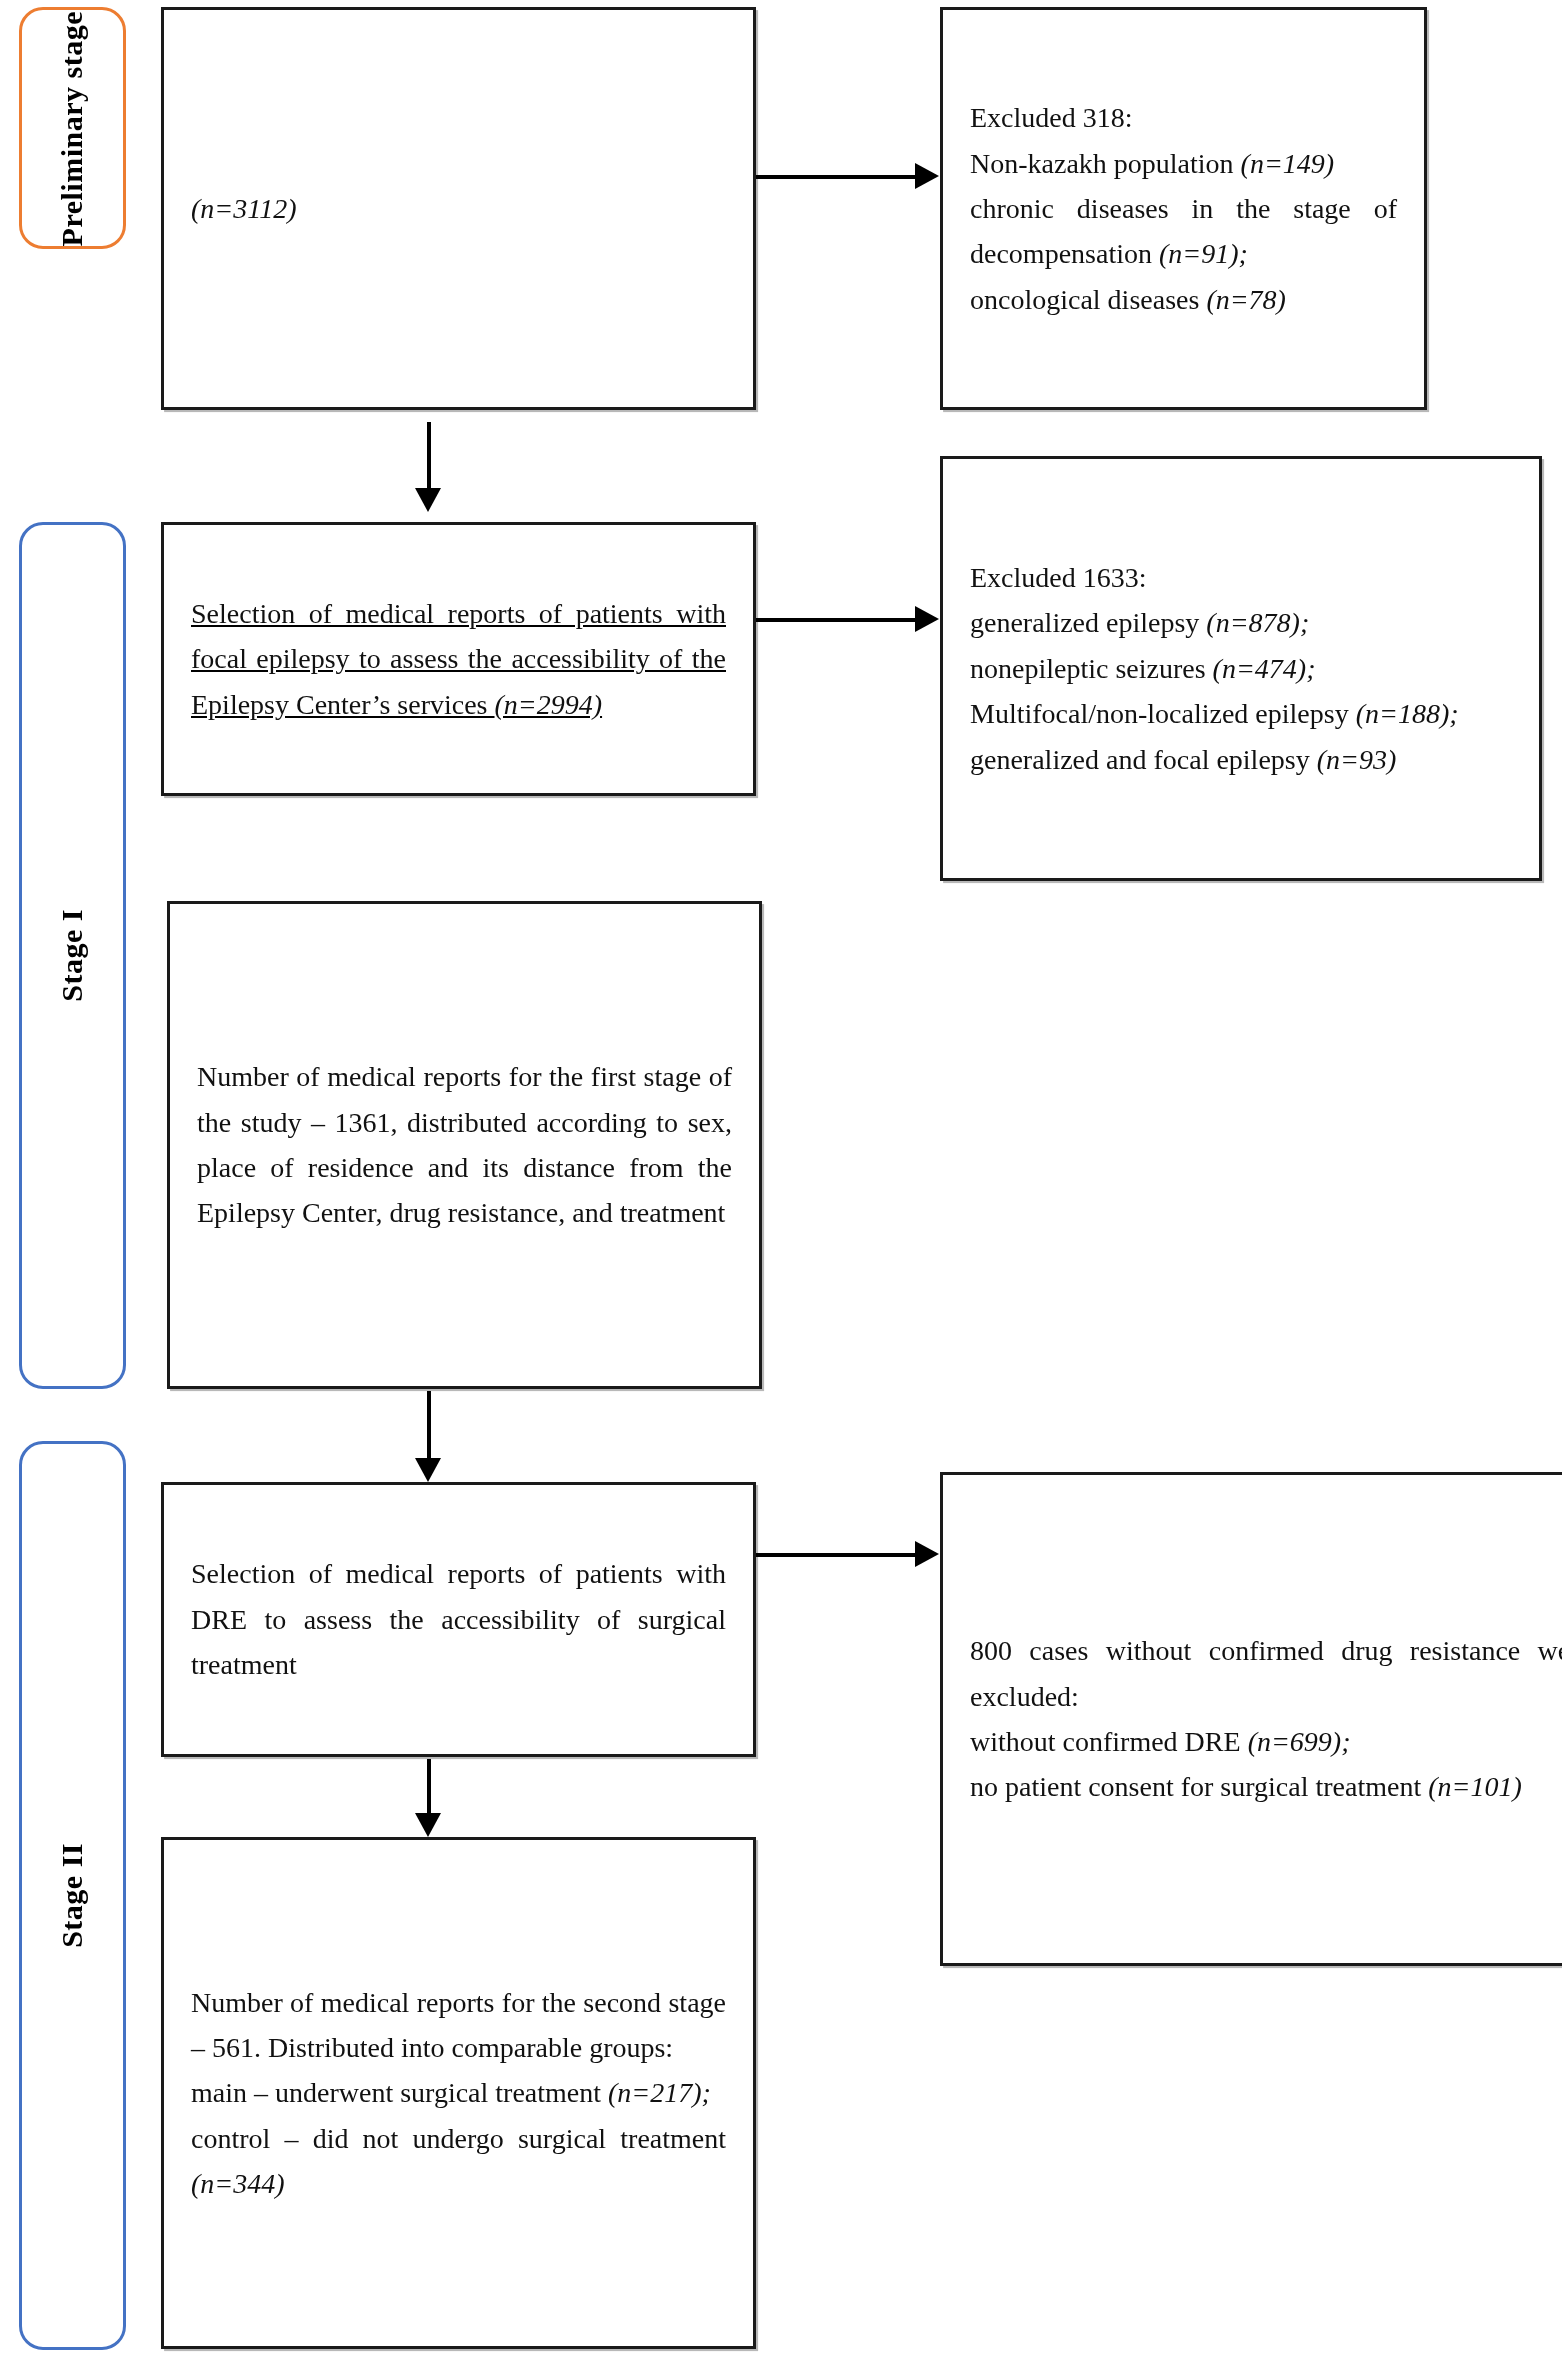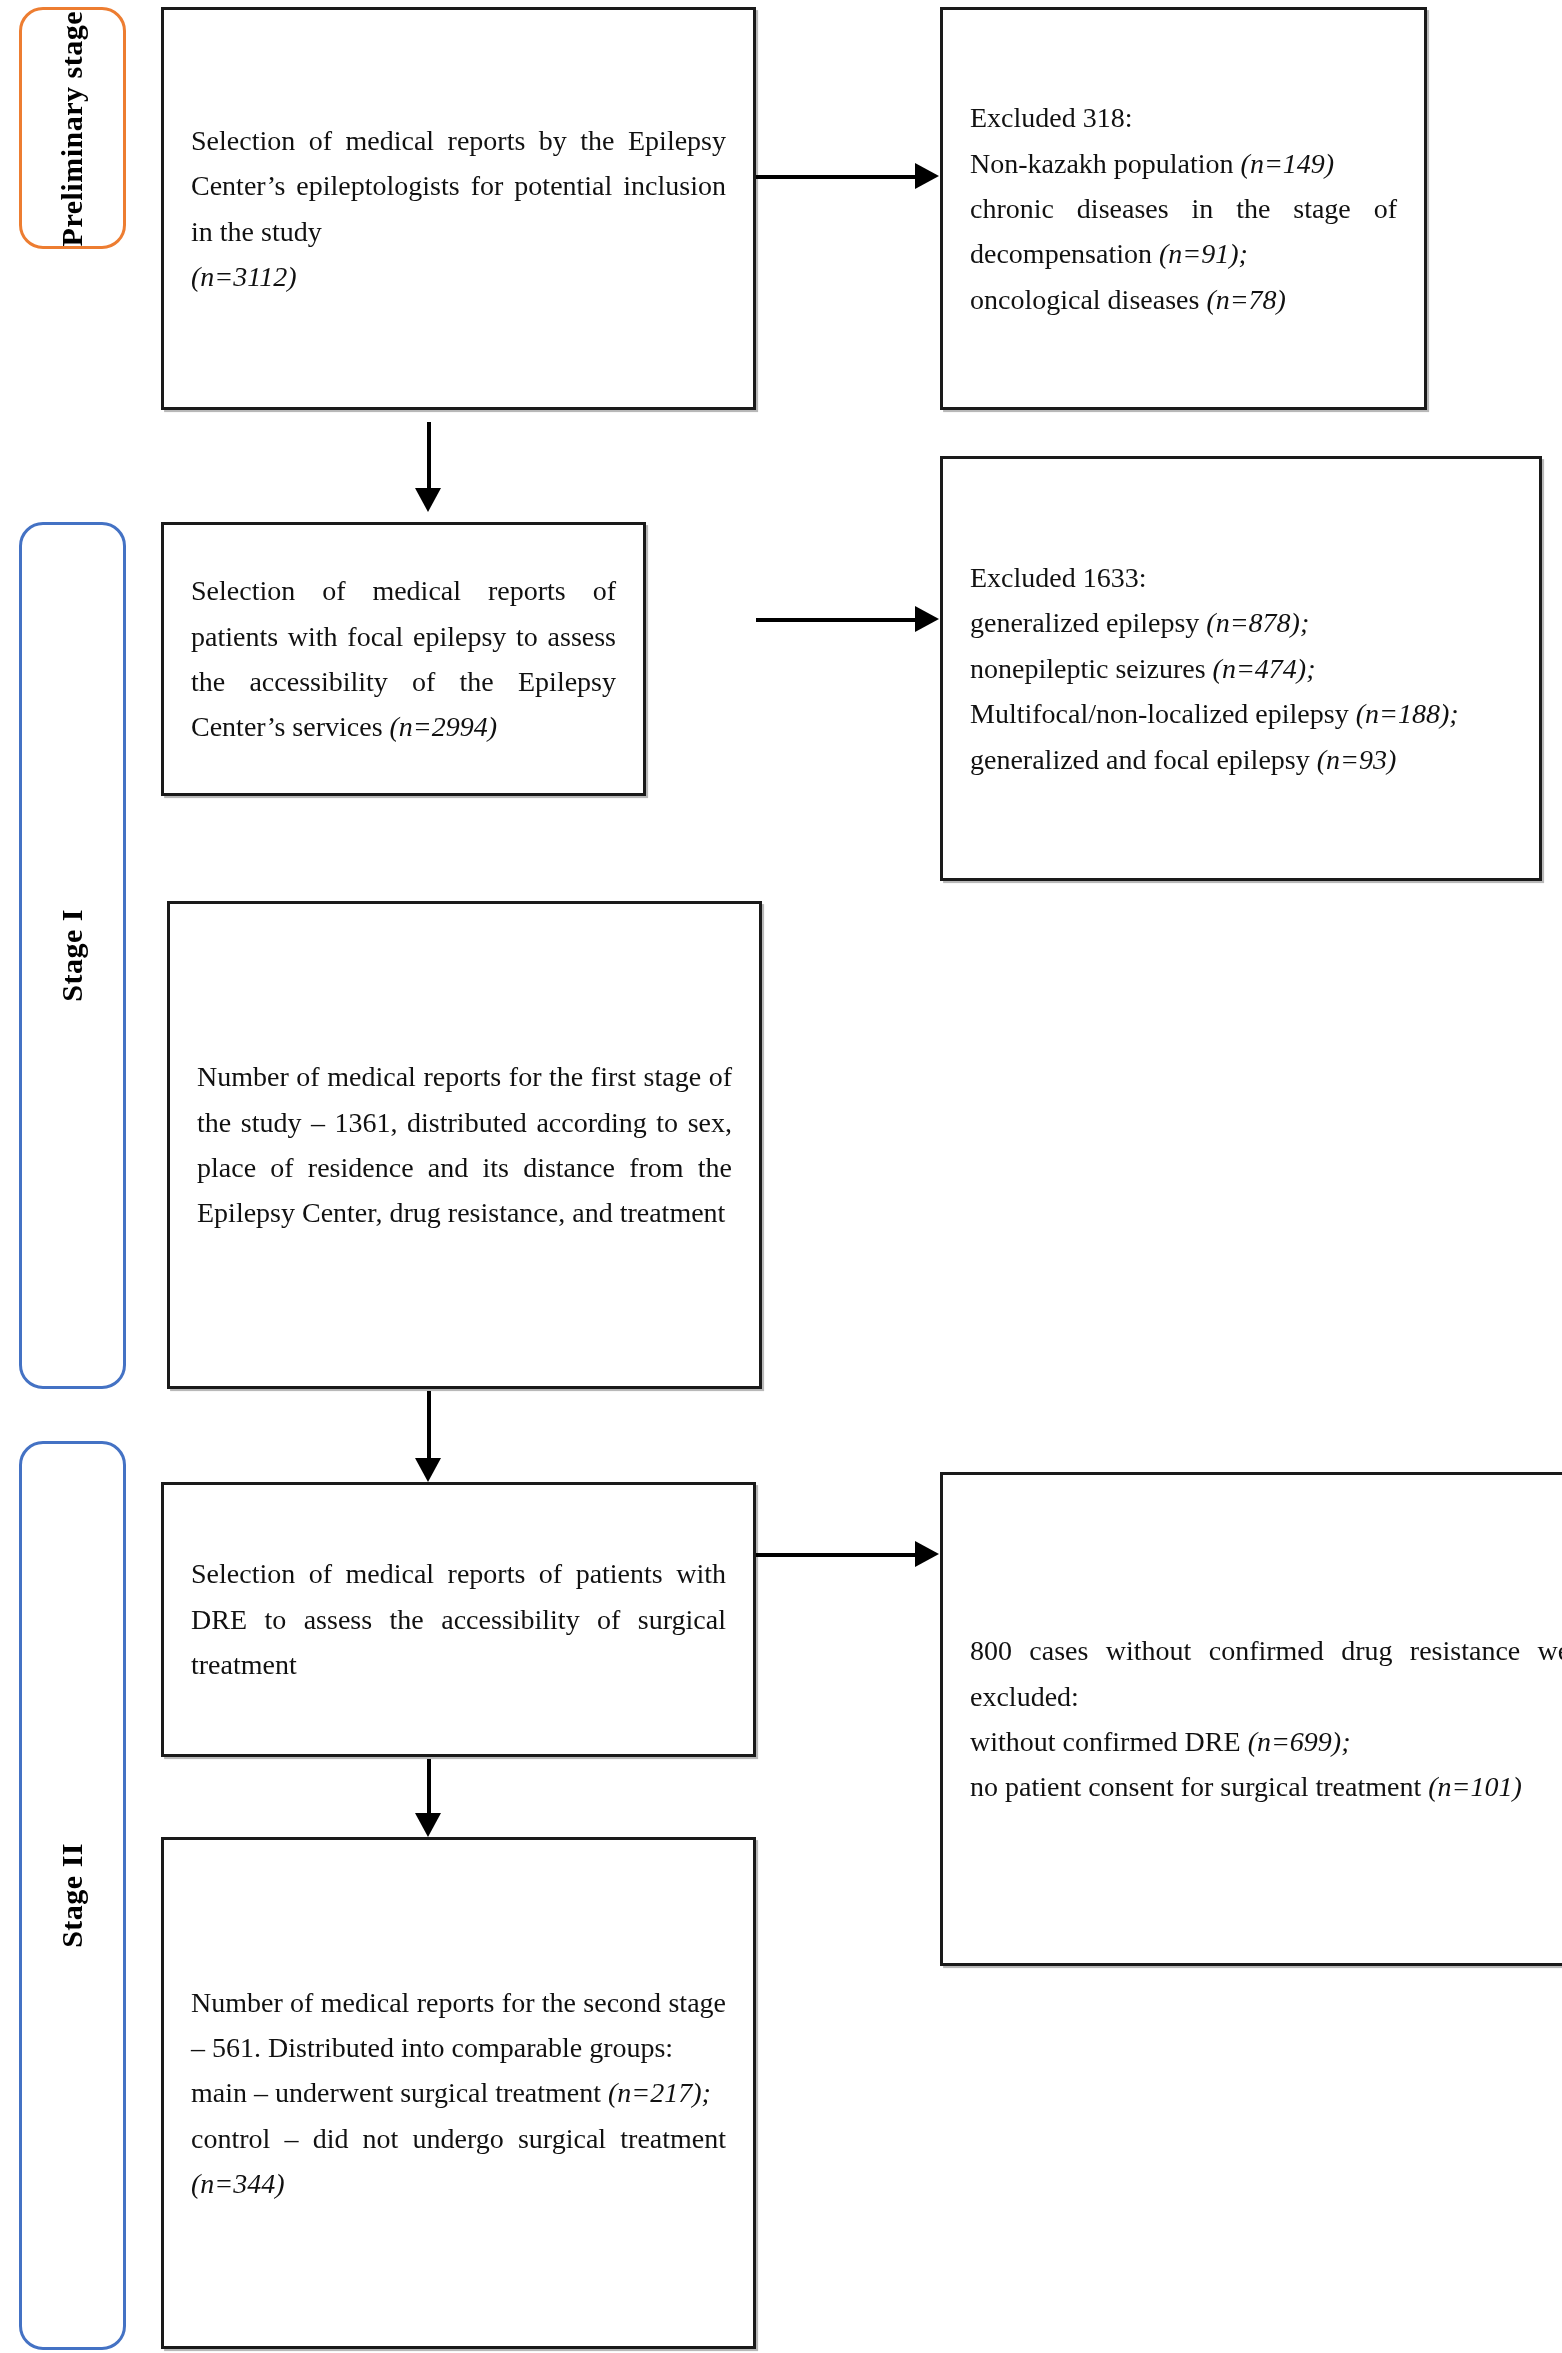--- a/index.html
+++ b/index.html
@@ -109,21 +109,20 @@
   <div class="stage-bracket stage-one" style="left:18.7px; top:522px; width:107px; height:867px;">
     <span class="stage-label">Stage I</span>
   </div>
 
   <div class="stage-bracket stage-two" style="left:18.7px; top:1441px; width:107px; height:909px;">
     <span class="stage-label">Stage II</span>
   </div>
 
   <div class="node-box justified" style="left:161px; top:7.3px; width:595px; height:403px;">
     <div class="box-text">
-      <p>Selection of medical reports by the Epilepsy Center’s epileptologists for potential inclusion in the study</p>
       <p style="text-align:left;">
         <em>(n=3112)</em>
       </p>
     </div>
   </div>
 
   <div class="node-box leftaligned" style="left:940px; top:7.3px; width:487px; height:403px;">
     <div class="box-text">
       <p>Excluded 318:</p>
       <p>Non-kazakh population <em>(n=149)</em></p>
@@ -131,21 +130,21 @@
       <p>oncological diseases <em>(n=78)</em></p>
     </div>
   </div>
 
   <div class="conn-line-h" style="left:756px; top:175px; width:161px;"></div>
   <div class="arrow-right" style="left:915px; top:163px;"></div>
 
   <div class="conn-line-v" style="left:427px; top:422px; height:70px;"></div>
   <div class="arrow-down" style="left:415px; top:488px;"></div>
 
-  <div class="node-box justified" style="left:161px; top:522px; width:485px; height:274px;">
+  <div class="node-box justified" style="left:161px; top:522px; width:595px; height:274px;text-decoration:underline;">
     <div class="box-text">
       <p>Selection of medical reports of patients with focal epilepsy to assess the accessibility of the Epilepsy Center’s services <em>(n=2994)</em></p>
     </div>
   </div>
 
   <div class="node-box leftaligned" style="left:940px; top:456px; width:602px; height:425px;">
     <div class="box-text">
       <p>Excluded 1633:</p>
       <p>generalized epilepsy <em>(n=878);</em></p>
       <p>nonepileptic seizures <em>(n=474);</em></p>

